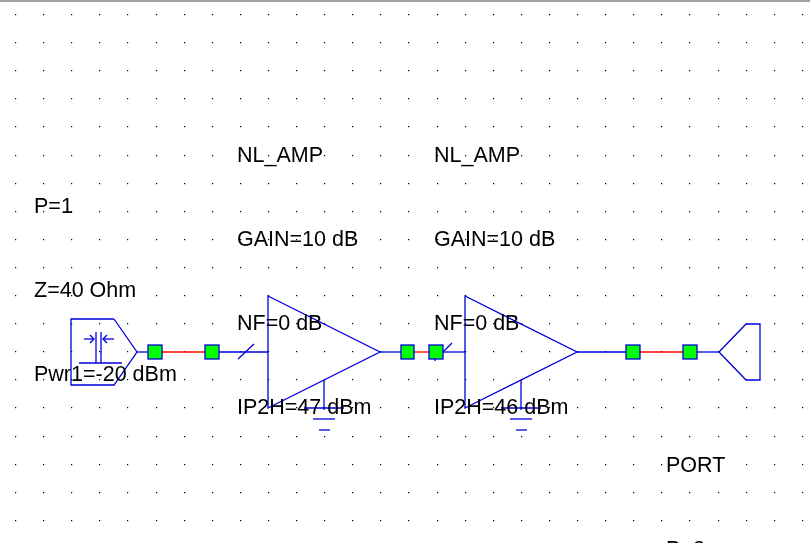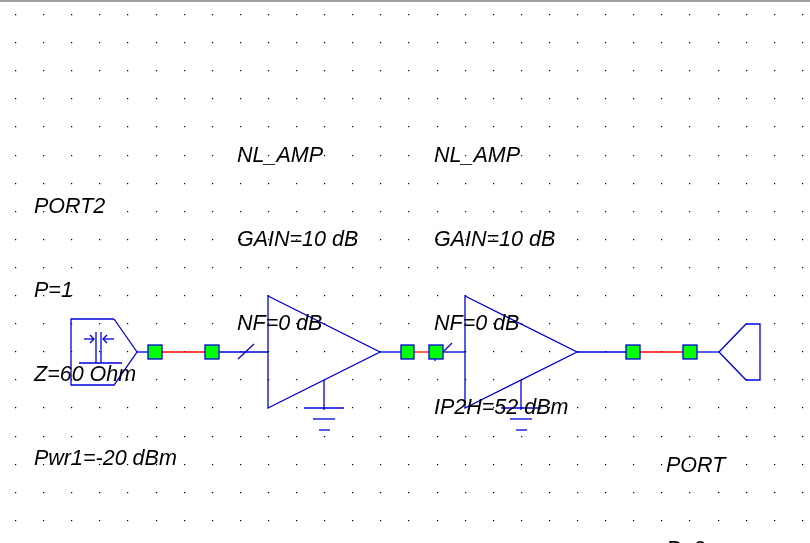--- a/index.html
+++ b/index.html
@@ -6,21 +6,21 @@
     body { width: 810px; height: 543px; overflow: hidden; position: relative; }
     #canvas {
       position: absolute; left: 0; top: 0; width: 810px; height: 543px;
       background: #ffffff; border-top: 2px solid #a0a0a0; box-sizing: border-box;
     }
     svg { position: absolute; left: 0; top: 0; }
     .lbl {
       position: absolute; font-family: "Liberation Sans", sans-serif;
       font-size: 21.5px; line-height: 28px; color: #000000; white-space: pre;
     }
-    .lbl div { height: 28px; font-style: italic; }
+    .lbl div { height: 28px; }
   </style>
 </head>
 <body>
 
 <div id="canvas">
   <svg id="grid" width="810" height="543">
       <rect x="15" y="12" width="1.2" height="1.2" fill="#000000"></rect>
       <rect x="43" y="12" width="1.2" height="1.2" fill="#000000"></rect>
       <rect x="71" y="12" width="1.2" height="1.2" fill="#000000"></rect>
       <rect x="99" y="12" width="1.2" height="1.2" fill="#000000"></rect>
@@ -628,40 +628,40 @@
     <rect x="626" y="343" width="14" height="14" fill="#00ff00" stroke="#0000dd" stroke-width="1.3"></rect>
     <rect x="683" y="343" width="14" height="14" fill="#00ff00" stroke="#0000dd" stroke-width="1.3"></rect>
 
     <g stroke="#0000dd" stroke-width="1.3" fill="none">
       <line x1="697" y1="350" x2="719" y2="350"></line>
       <polyline points="719,350 746,322 760,322 760,378 746,378 719,350"></polyline>
     </g>
   </svg>
 
   <div class="lbl" style="left:34px; top:134px;">
-    <div>PORT2</div>
     <div>P=1</div>
-    <div>Z=60 Ohm</div>
+    <div>Z=40 Ohm</div>
     <div>Pwr1=-20 dBm</div>
     
   </div>
 
   <div class="lbl" style="left:237px; top:83px;">
     <div>NL_AMP</div>
     <div>GAIN=10 dB</div>
     <div>NF=0 dB</div>
+    <div>IP2H=47 dBm</div>
     
     
   </div>
 
   <div class="lbl" style="left:434px; top:83px;">
     <div>NL_AMP</div>
     <div>GAIN=10 dB</div>
     <div>NF=0 dB</div>
-    <div>IP2H=52 dBm</div>
+    <div>IP2H=46 dBm</div>
     
     
   </div>
 
   <div class="lbl" style="left:666px; top:393px;">
     <div>PORT</div>
     <div>P=2</div>
     
   </div>
 </div>

